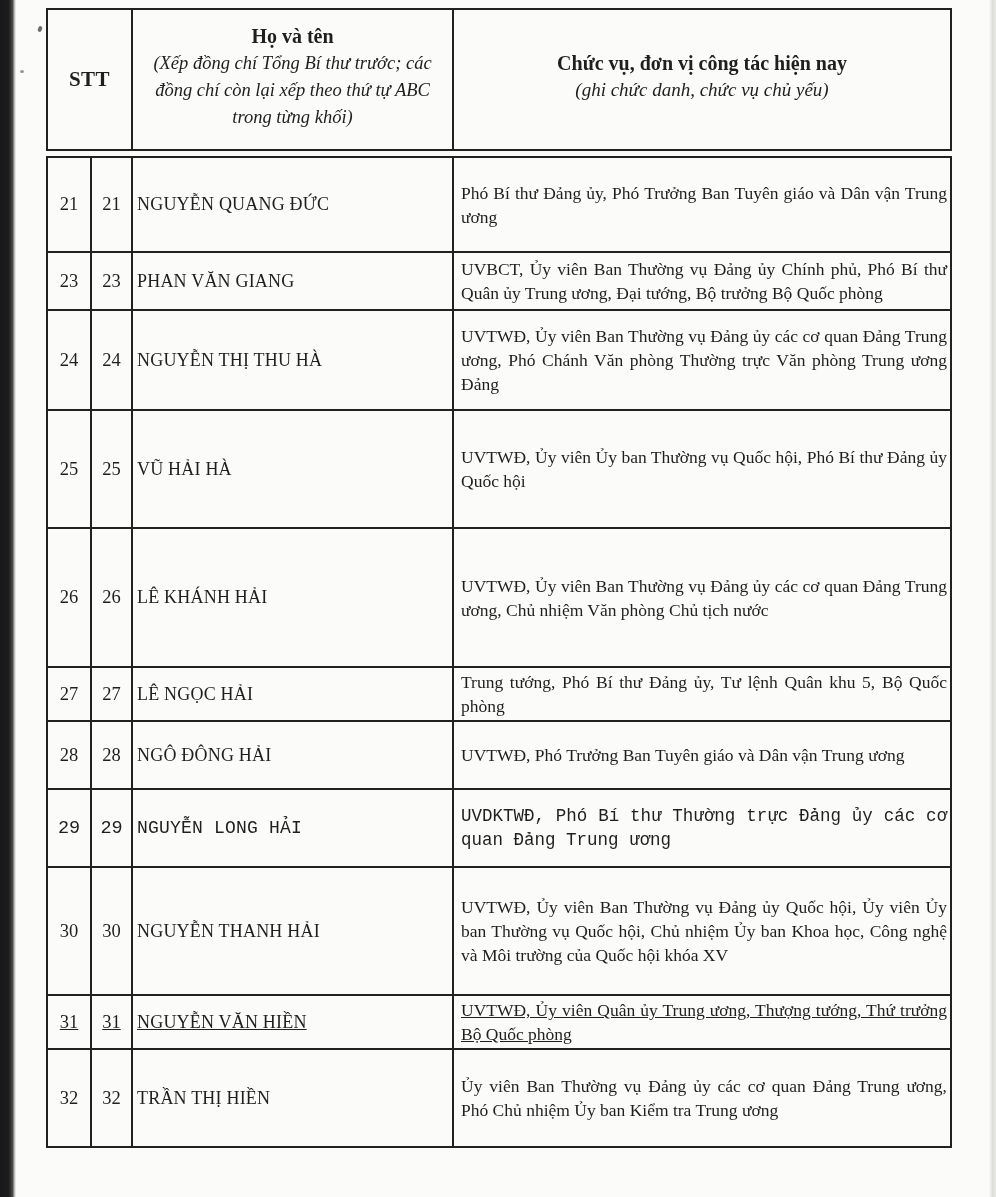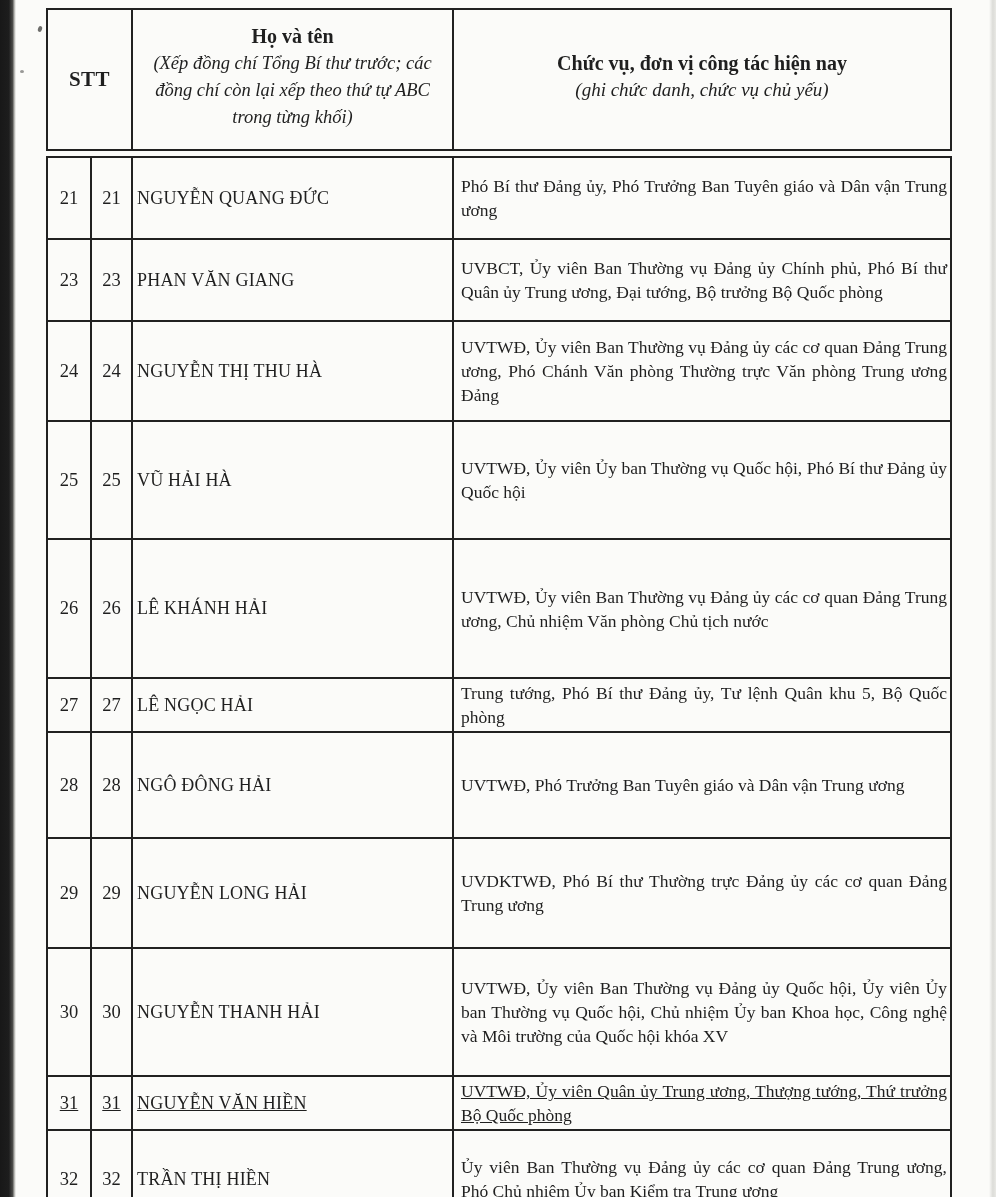--- a/index.html
+++ b/index.html
@@ -79,29 +79,29 @@
       </table>
 
     <table class="tbl body-tbl">
       <colgroup>
           <col class="c1">
           <col class="c2">
           <col class="c3">
           <col class="c4">
         </colgroup>
       <tbody>
-  <tr style="height: 82px;">
+  <tr style="height: 95px;">
     <td class="td-num">21</td>
     <td class="td-num">21</td>
     <td class="td-name">NGUYỄN QUANG ĐỨC</td>
     <td class="td-pos">Phó Bí thư Đảng ủy, Phó Trưởng Ban Tuyên giáo và Dân vận Trung ương</td>
   </tr>
 
 
-  <tr style="height: 82px;">
+  <tr style="height: 58px;">
     <td class="td-num">23</td>
     <td class="td-num">23</td>
     <td class="td-name">PHAN VĂN GIANG</td>
     <td class="td-pos">UVBCT, Ủy viên Ban Thường vụ Đảng ủy Chính phủ, Phó Bí thư Quân ủy Trung ương, Đại tướng, Bộ trưởng Bộ Quốc phòng</td>
   </tr>
 
   <tr style="height: 100px;">
     <td class="td-num">24</td>
     <td class="td-num">24</td>
     <td class="td-name">NGUYỄN THỊ THU HÀ</td>
@@ -122,28 +122,28 @@
     <td class="td-pos">UVTWĐ, Ủy viên Ban Thường vụ Đảng ủy các cơ quan Đảng Trung ương, Chủ nhiệm Văn phòng Chủ tịch nước</td>
   </tr>
 
   <tr style="height: 45px; margin-top: 20px;">
     <td class="td-num">27</td>
     <td class="td-num">27</td>
     <td class="td-name">LÊ NGỌC HẢI</td>
     <td class="td-pos">Trung tướng, Phó Bí thư Đảng ủy, Tư lệnh Quân khu 5, Bộ Quốc phòng</td>
   </tr>
 
-  <tr style="height: 106px; font-family: Liberation Serif, serif;">
+  <tr style="height: 68px; font-family: Liberation Serif, serif;">
     <td class="td-num">28</td>
     <td class="td-num">28</td>
     <td class="td-name">NGÔ ĐÔNG HẢI</td>
     <td class="td-pos">UVTWĐ, Phó Trưởng Ban Tuyên giáo và Dân vận Trung ương</td>
   </tr>
 
-  <tr style="height: 110px;">
+  <tr style="height: 78px; font-family: Liberation Mono, monospace;">
     <td class="td-num">29</td>
     <td class="td-num">29</td>
     <td class="td-name">NGUYỄN LONG HẢI</td>
     <td class="td-pos">UVDKTWĐ, Phó Bí thư Thường trực Đảng ủy các cơ quan Đảng Trung ương</td>
   </tr>
 
   <tr style="height: 128px;">
     <td class="td-num">30</td>
     <td class="td-num">30</td>
     <td class="td-name">NGUYỄN THANH HẢI</td>

